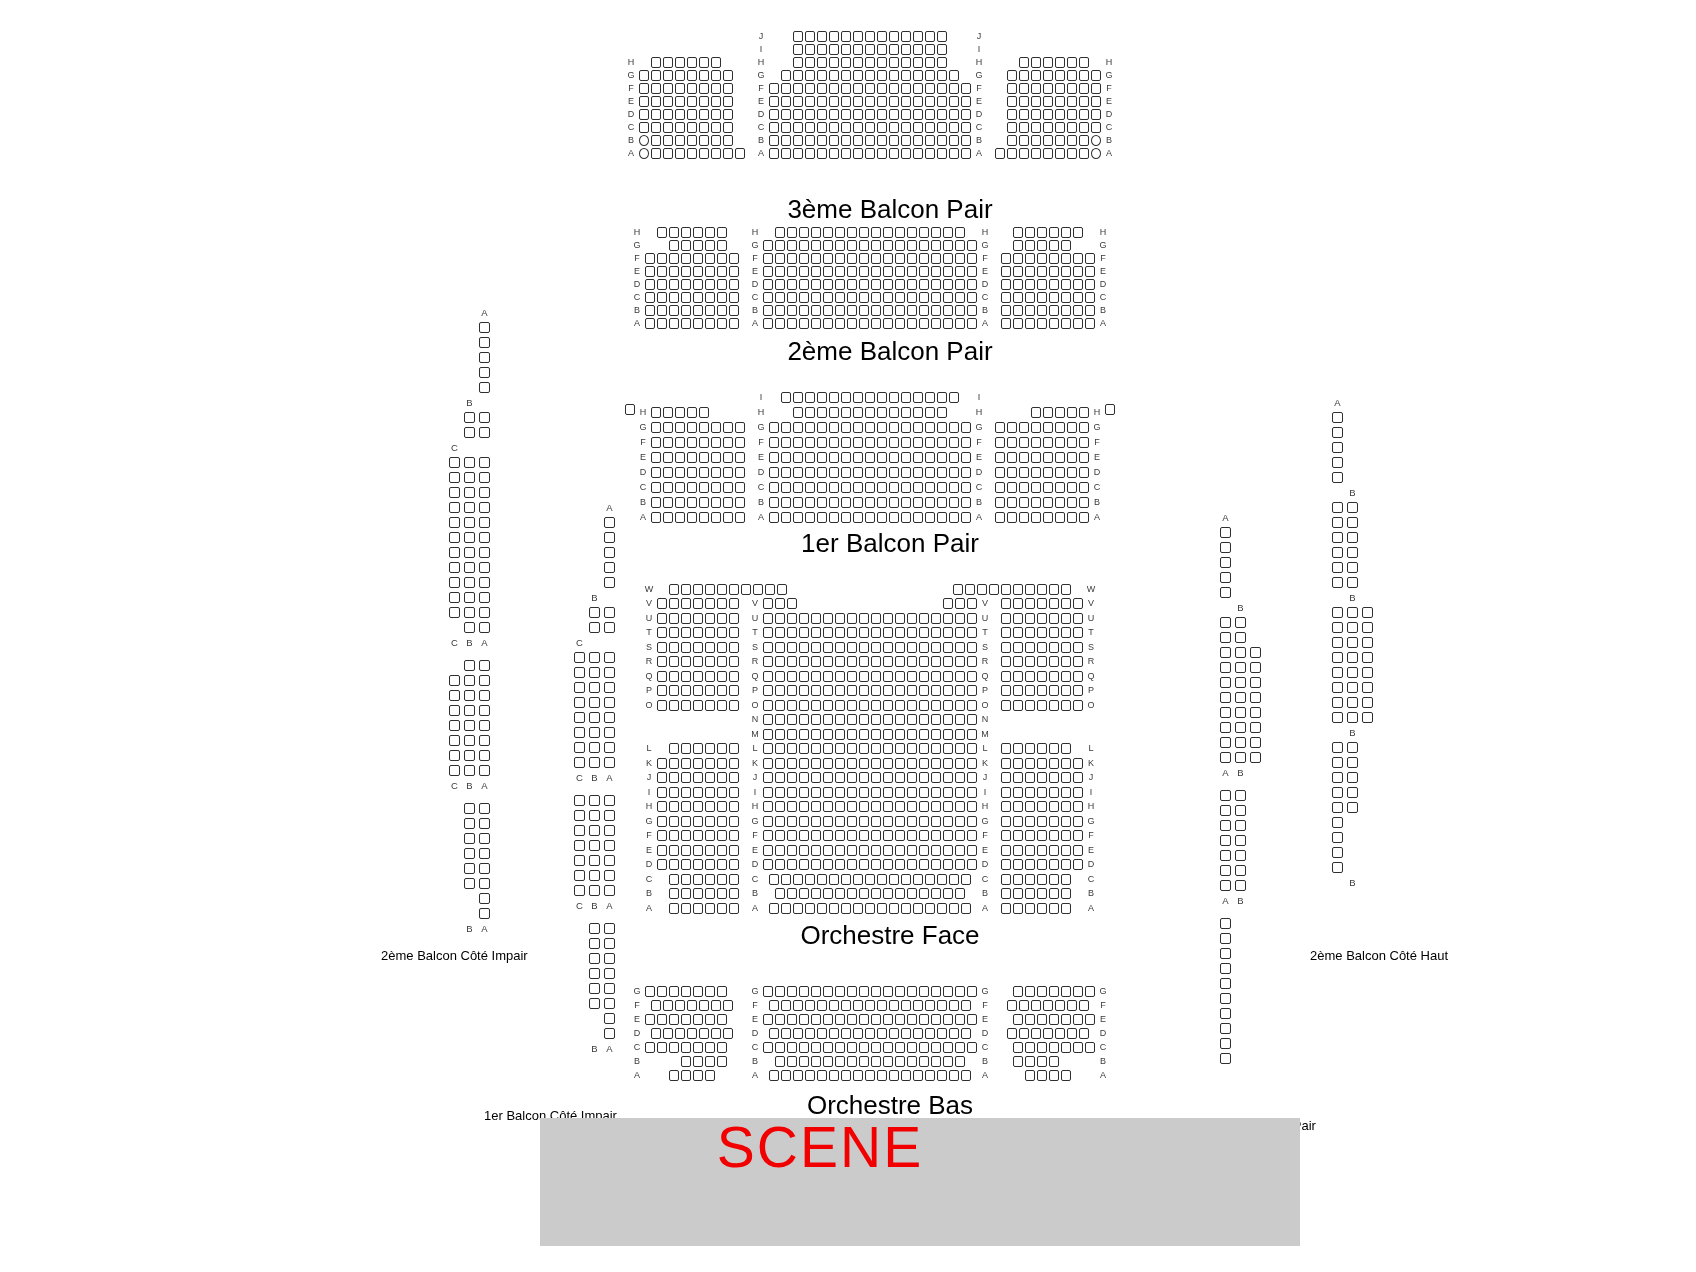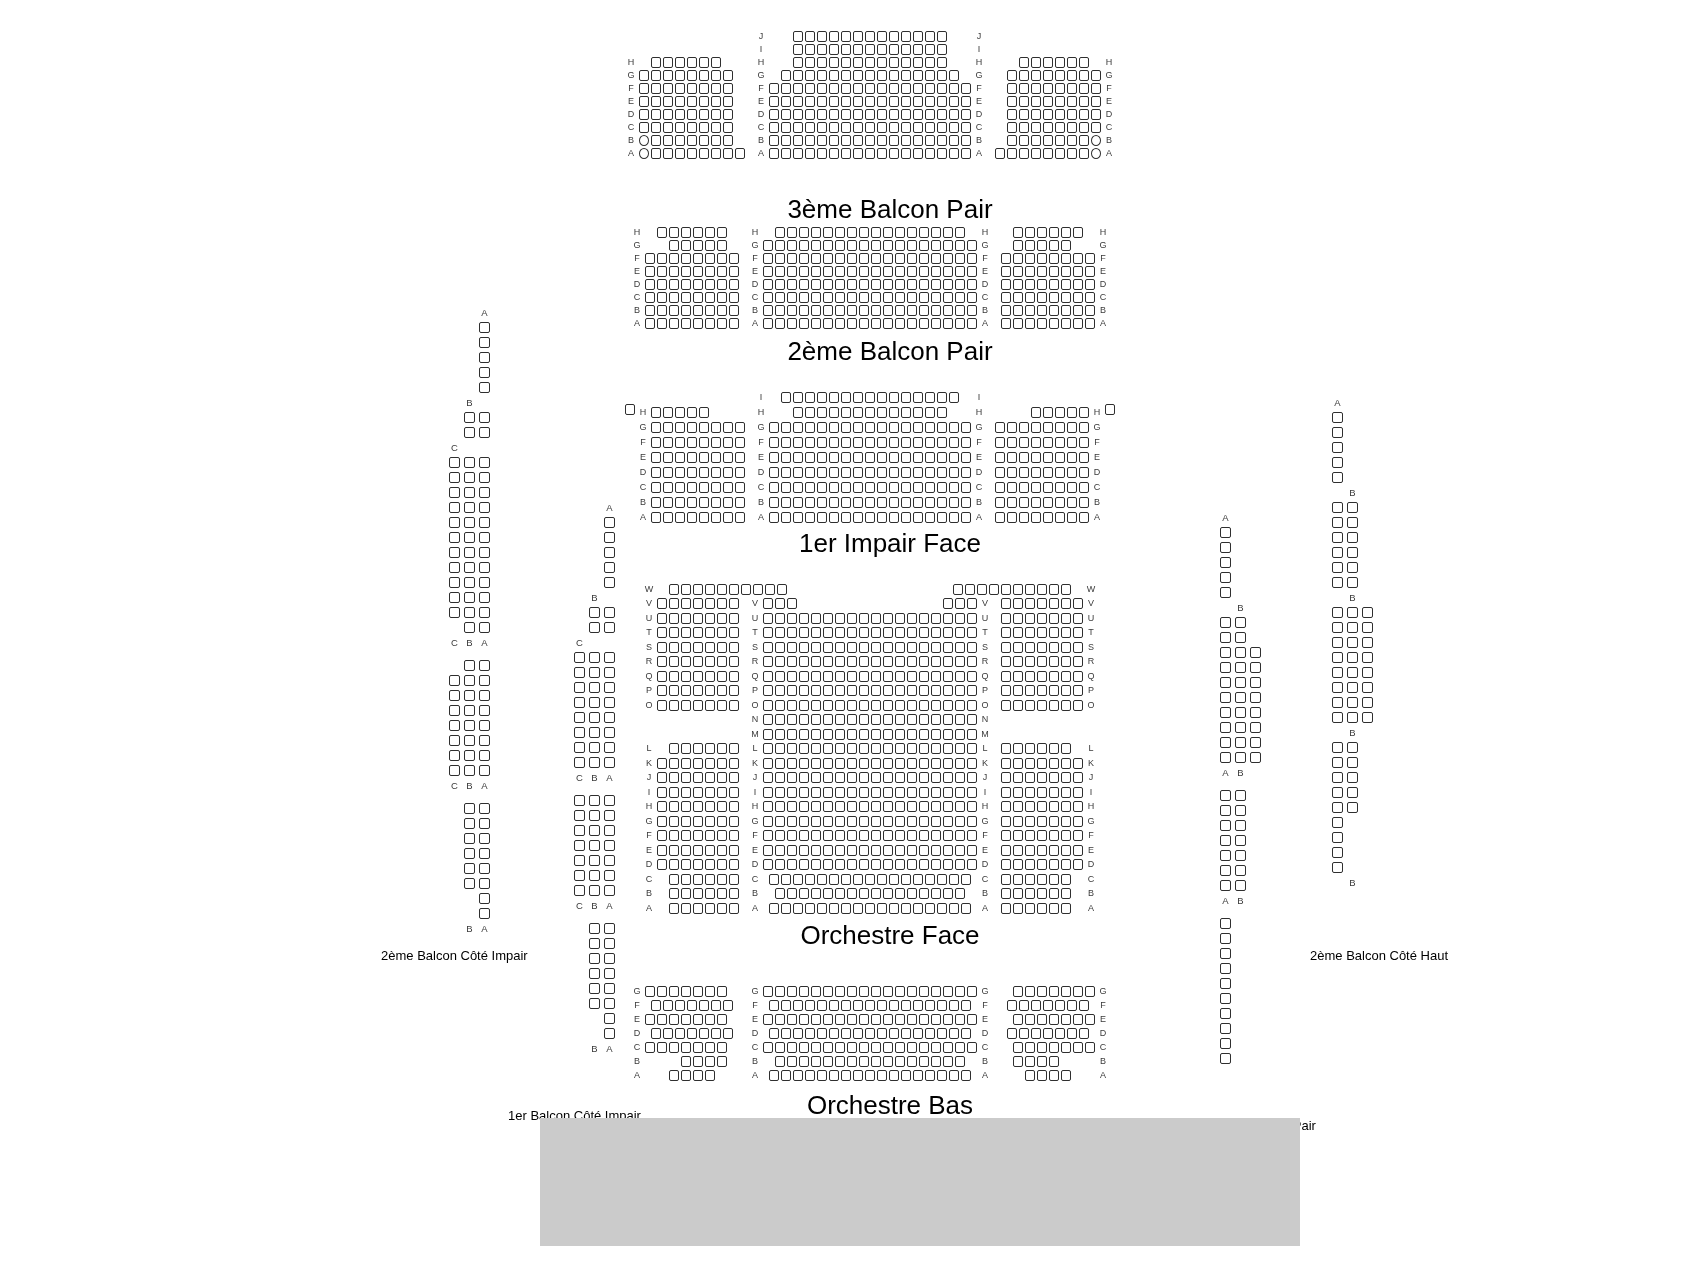--- a/index.html
+++ b/index.html
@@ -1273,21 +1273,21 @@
             <div class="seat"></div>
             <div class="seat"></div>
             <div class="seat"></div>
           </div>
           <div class="rlab">A</div>
         </div>
       </div>
     </div>
     <div class="seat abs" style="left: 624px; top: 404px;"></div>
     <div class="seat abs" style="left: 1104px; top: 404px;"></div>
-    <div class="sec-title" style="left: 890px; top: 528px;">1er Impair Face</div>
+    <div class="sec-title" style="left: 890px; top: 528px;">1er Balcon Pair</div>
     <div class="sec" style="left: 620px; top: 582px; width: 500px; gap: 8px;">
       <div class="block">
         <div class="brow" style="height: 14.5px;">
           <div class="rlab">W</div>
           <div class="strip-seats" style="width: 84px;">
             <div class="spc" style="flex: 0 0 12px;"></div>
             <div class="seat"></div>
             <div class="seat"></div>
             <div class="seat"></div>
             <div class="seat"></div>
@@ -2983,21 +2983,21 @@
         <div class="sseat"></div>
       </div>
       <div class="sline right">
         <div class="sseat"></div>
       </div>
       <div class="sline right">
         <div class="slab">B</div>
         <div class="slab">A</div>
       </div>
     </div>
-    <div class="strip-title" style="left: 508px; top: 1108px; text-align: right;">1er Balcon Côté Impair</div>
+    <div class="strip-title" style="left: 484px; top: 1108px; text-align: right;">1er Balcon Côté Impair</div>
     <div class="strip" style="left: 1218px; top: 510px;">
       <div class="sline left" style="padding-left: 0px;">
         <div class="slab">A</div>
       </div>
       <div class="sline left">
         <div class="sseat"></div>
       </div>
       <div class="sline left">
         <div class="sseat"></div>
       </div>
@@ -3254,13 +3254,14 @@
       </div>
       <div class="sline left">
         <div class="sseat"></div>
       </div>
       <div class="sline left" style="padding-left: 15px;">
         <div class="slab">B</div>
       </div>
     </div>
     <div class="strip-title" style="left: 1310px; top: 948px;">2ème Balcon Côté Haut</div>
     <div class="stage" style="left: 540px; top: 1118px; width: 760px; height: 128px;"></div>
+    <div class="scene" style="left: 820px; top: 1114px;">SCENE</div>
   </div>
 
 </body></html>

